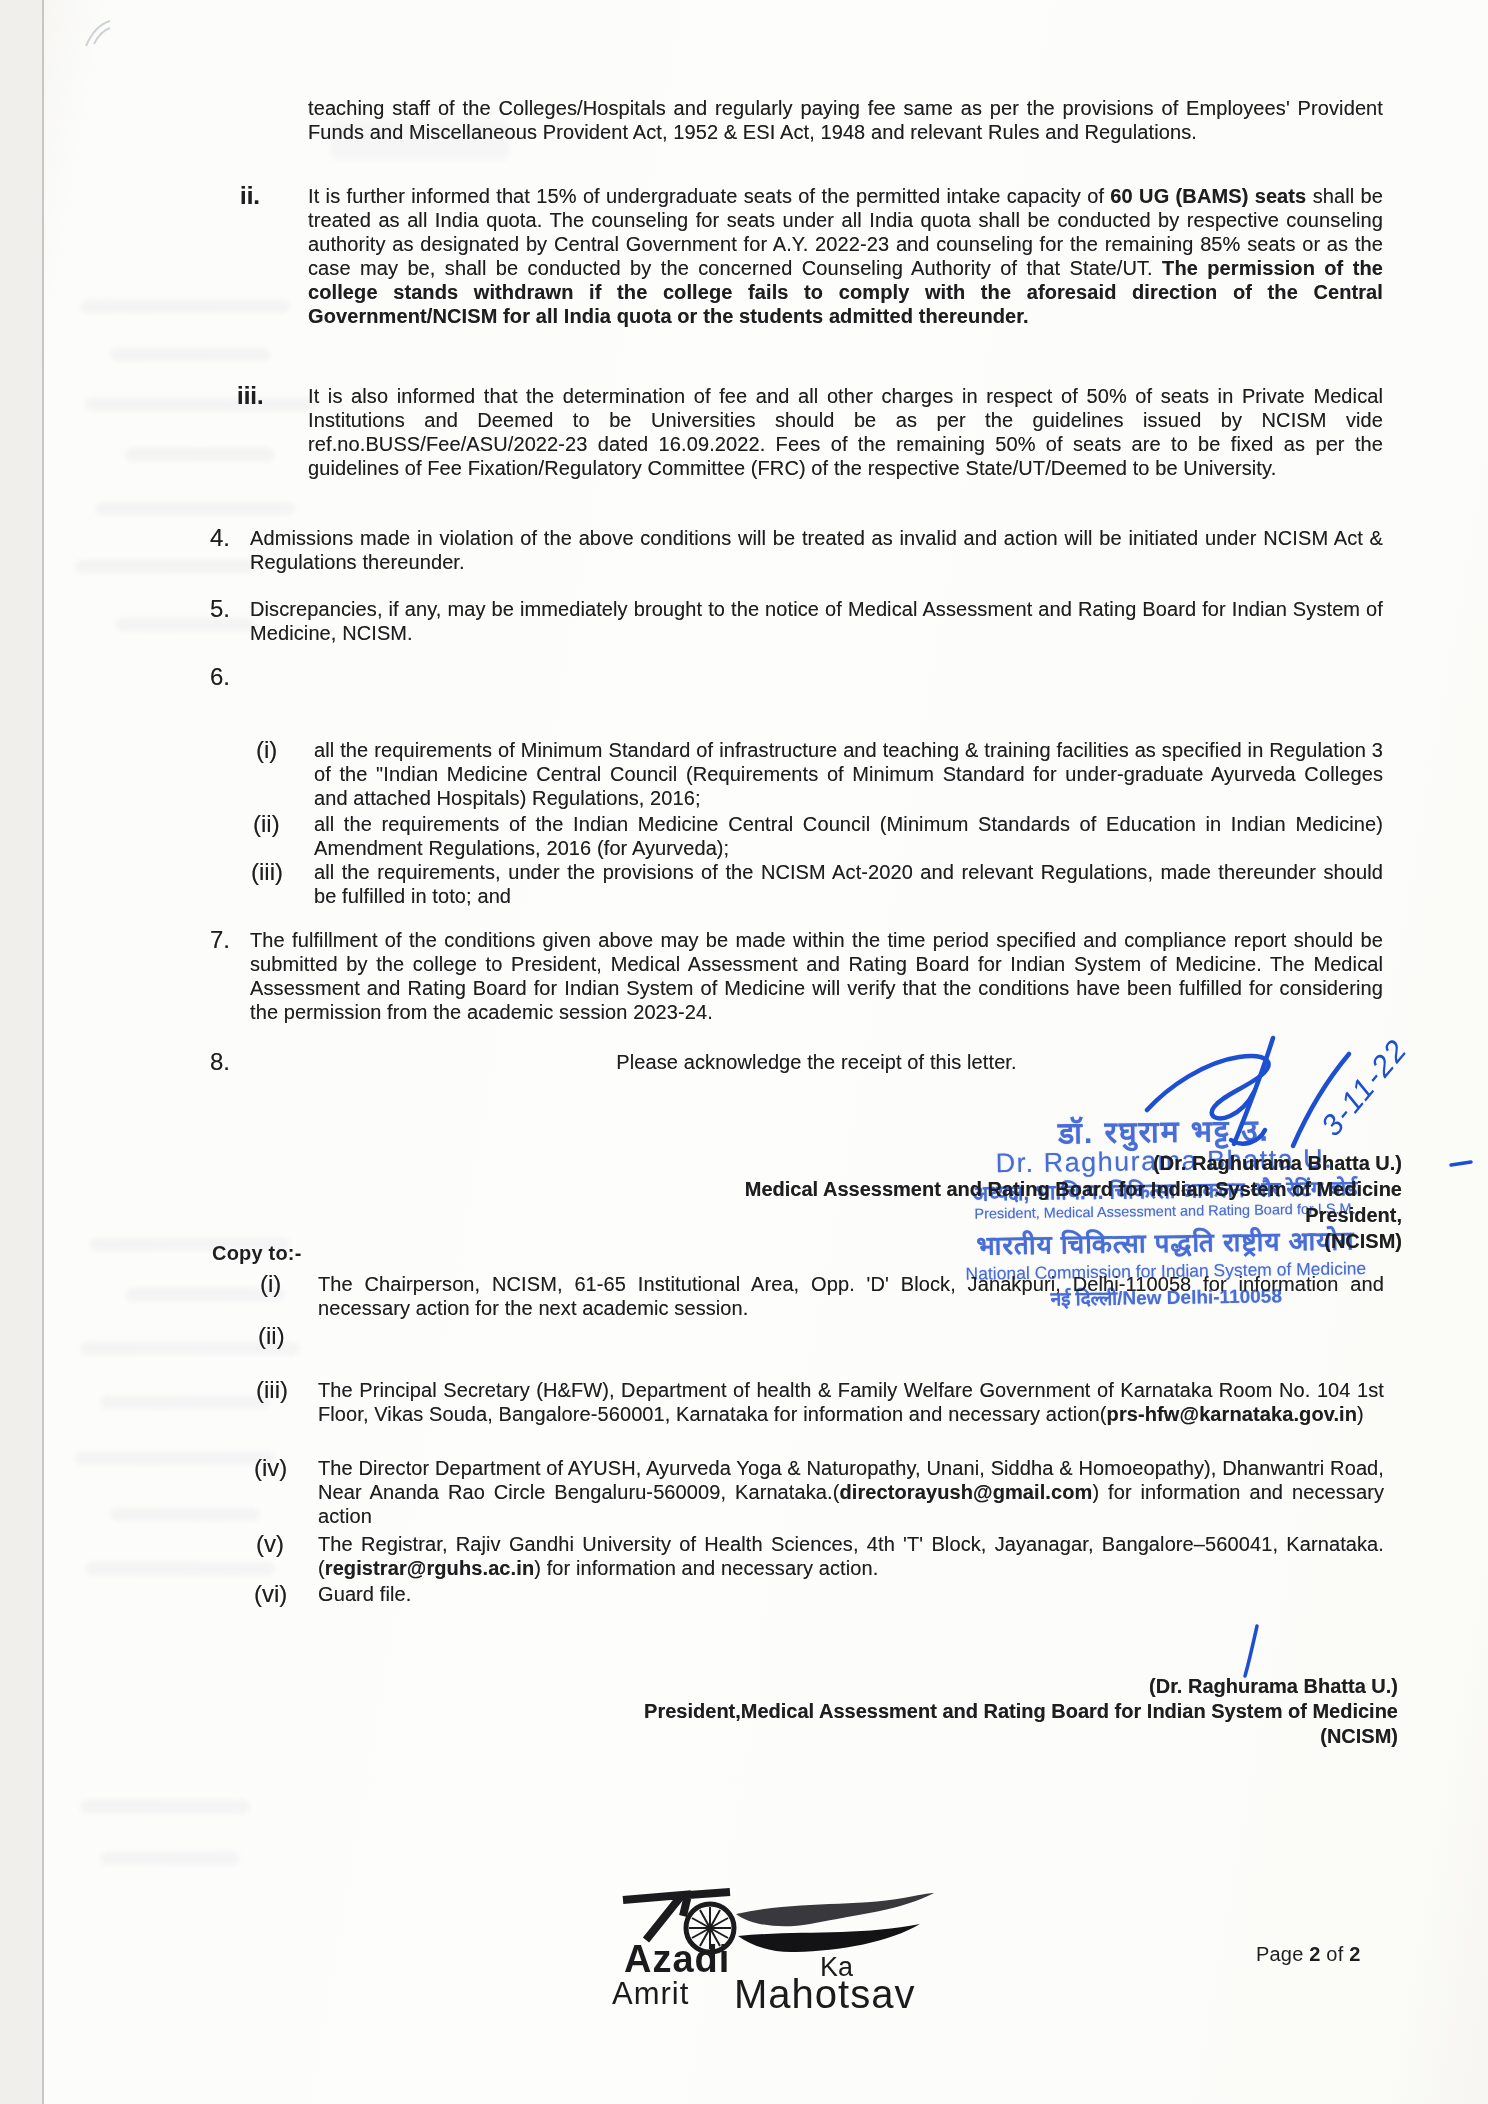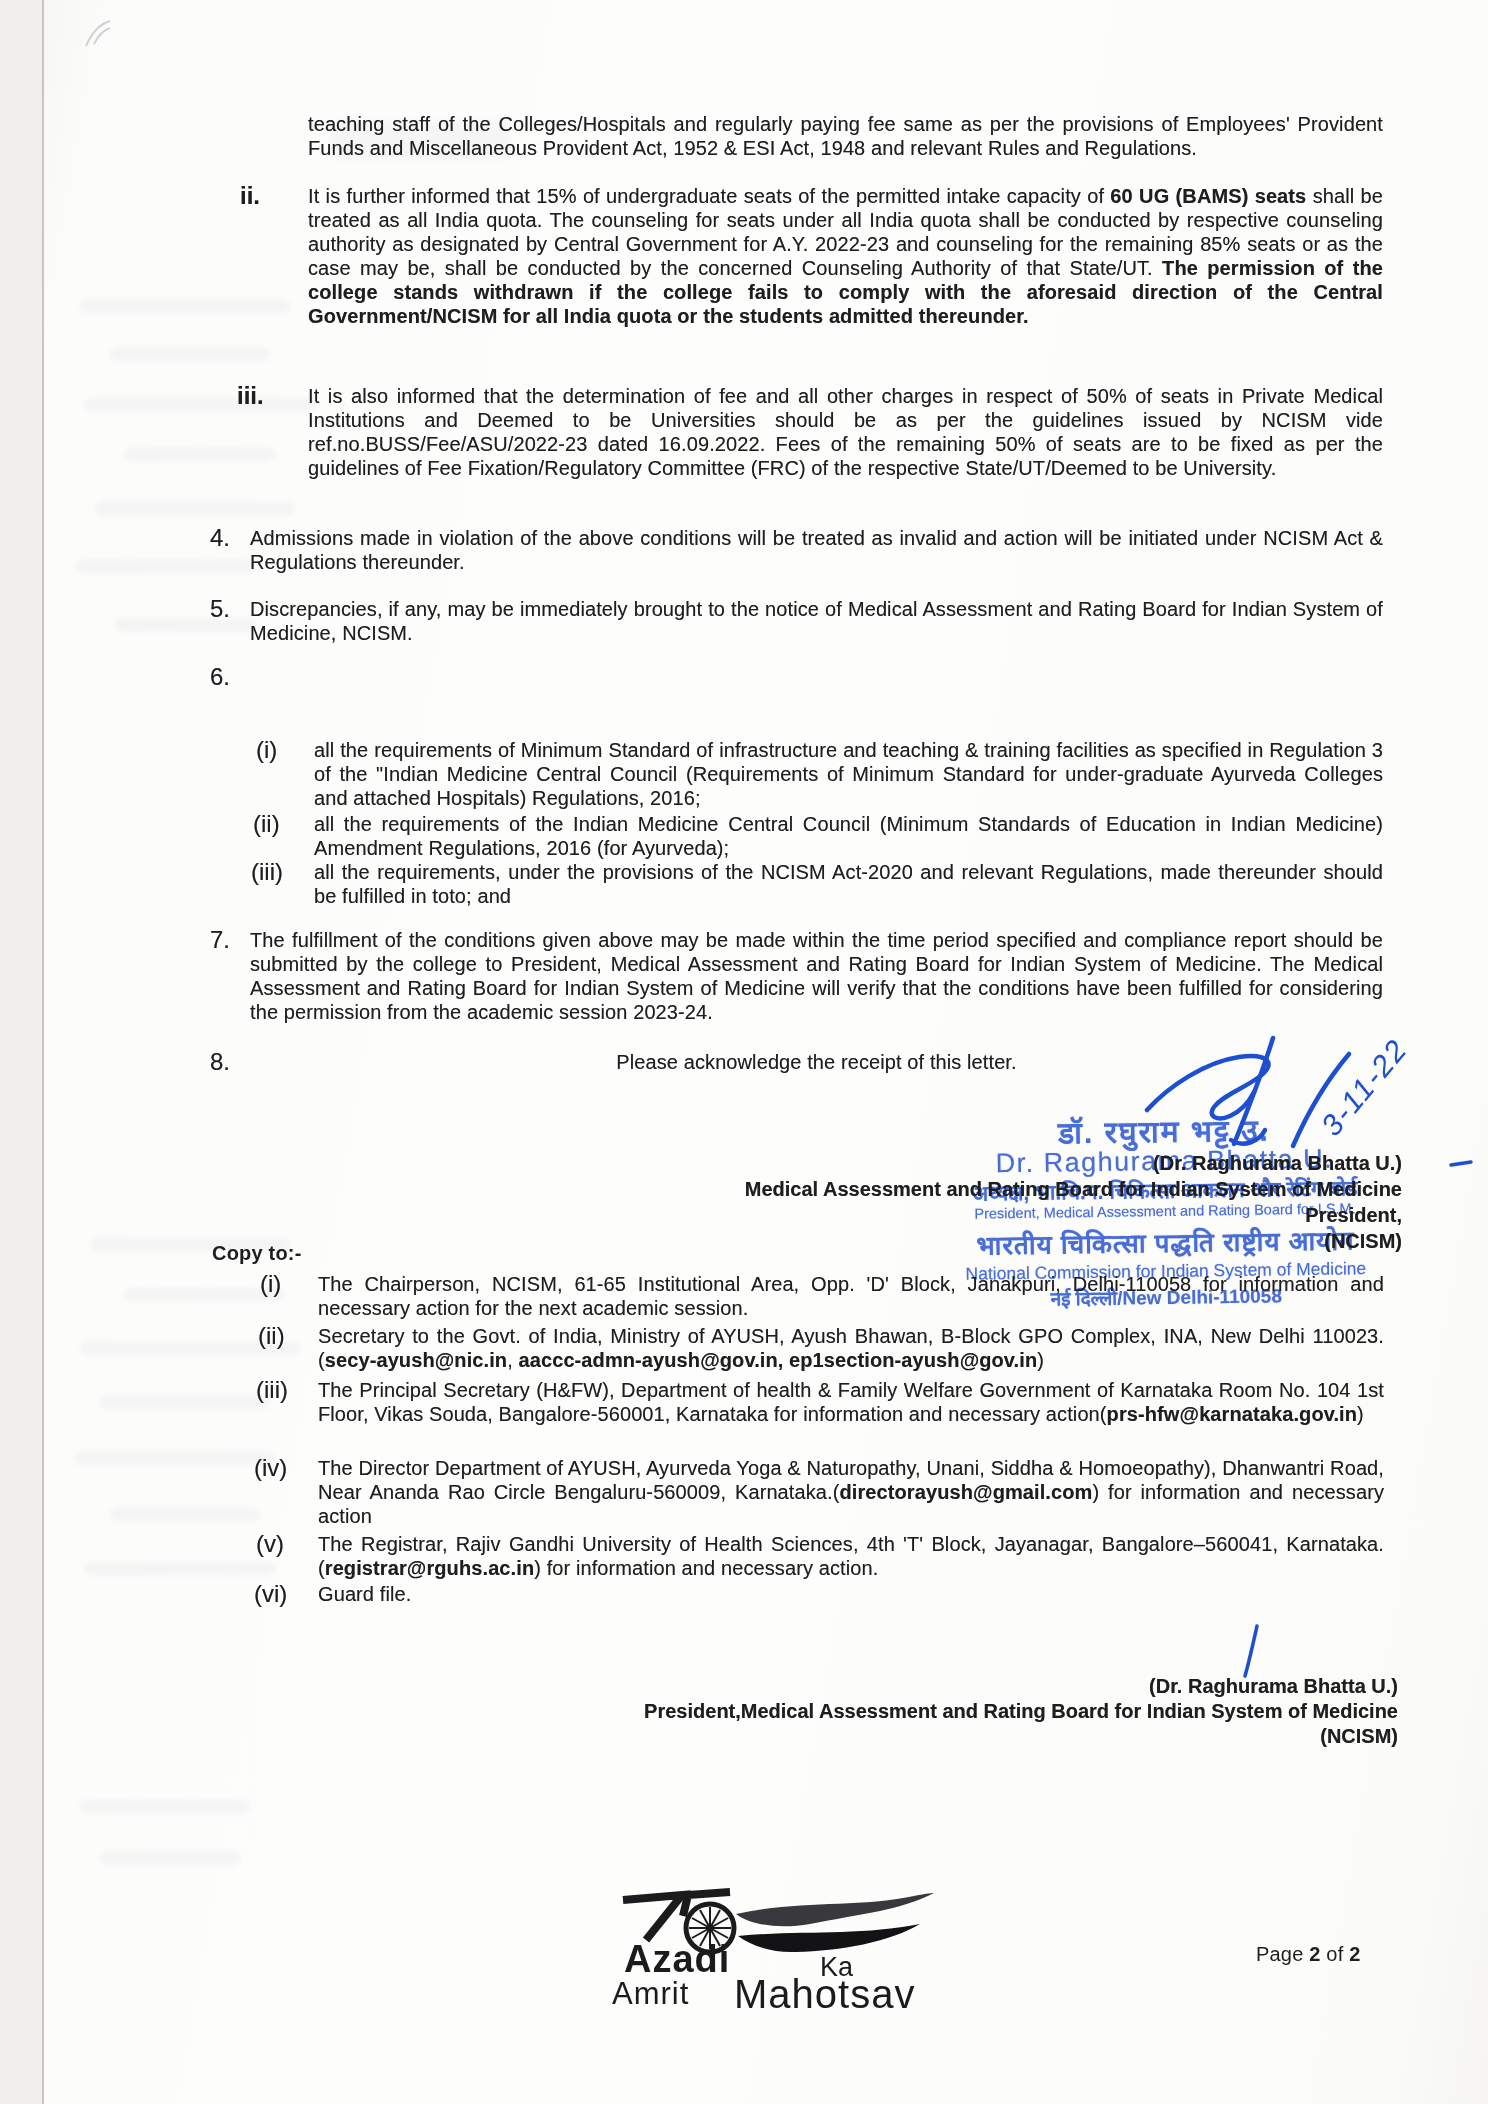--- a/index.html
+++ b/index.html
@@ -54,21 +54,21 @@
     <div class="ghost" style="left:125px;top:1288px;width:160px"></div>
     <div class="ghost" style="left:80px;top:1342px;width:220px"></div>
     <div class="ghost" style="left:100px;top:1396px;width:170px"></div>
     <div class="ghost" style="left:75px;top:1452px;width:200px"></div>
     <div class="ghost" style="left:110px;top:1508px;width:150px"></div>
     <div class="ghost" style="left:85px;top:1562px;width:190px"></div>
     <div class="ghost" style="left:80px;top:1800px;width:170px"></div>
     <div class="ghost" style="left:100px;top:1852px;width:140px"></div>
   </div>
 
-  <div class="abs txt" style="left:308px;top:112px;width:1075px"><span>teaching staff of the Colleges/Hospitals and regularly paying fee same as per the provisions of Employees' Provident Funds and Miscellaneous Provident Act, 1952 &amp; ESI Act, 1948 and relevant Rules and Regulations.</span></div>
+  <div class="abs txt" style="left:308px;top:96px;width:1075px"><span>teaching staff of the Colleges/Hospitals and regularly paying fee same as per the provisions of Employees' Provident Funds and Miscellaneous Provident Act, 1952 &amp; ESI Act, 1948 and relevant Rules and Regulations.</span></div>
 
   <div class="abs lbl b" style="left:240px;top:184px">ii.</div>
   <div class="abs txt" style="left:308px;top:184px;width:1075px"><span>It is further informed that 15% of undergraduate seats of the permitted intake capacity of </span><span class="b">60 UG (BAMS) seats</span><span> shall be treated as all India quota. The counseling for seats under all India quota shall be conducted by respective counseling authority as designated by Central Government for A.Y. 2022-23 and counseling for the remaining 85% seats or as the case may be, shall be conducted by the concerned Counseling Authority of that State/UT. </span><span class="b">The permission of the college stands withdrawn if the college fails to comply with the aforesaid direction of the Central Government/NCISM for all India quota or the students admitted thereunder.</span></div>
 
   <div class="abs lbl b" style="left:237px;top:384px">iii.</div>
   <div class="abs txt" style="left:308px;top:384px;width:1075px"><span>It is also informed that the determination of fee and all other charges in respect of 50% of seats  in Private Medical Institutions and Deemed to be Universities should be as per the guidelines issued by NCISM vide ref.no.BUSS/Fee/ASU/2022-23 dated 16.09.2022. Fees of the remaining 50% of seats are to be fixed as per the guidelines of Fee Fixation/Regulatory Committee (FRC) of the respective State/UT/Deemed to be University.</span></div>
 
   <div class="abs lbl" style="left:210px;top:526px">4.</div>
   <div class="abs txt" style="left:250px;top:526px;width:1133px"><span>Admissions made in violation of the above conditions will be treated as invalid and action will be initiated under NCISM Act &amp; Regulations thereunder.</span></div>
 
@@ -126,21 +126,20 @@
     <div>President,</div>
     <div>(NCISM)</div>
   </div>
 
   <div class="abs copyhead" style="left:212px;top:1242px;z-index:5">Copy to:-</div>
 
   <div class="abs lbl" style="left:260px;top:1272px;z-index:5">(i)</div>
   <div class="abs txt" style="left:318px;top:1272px;width:1066px;z-index:5"><span>The Chairperson, NCISM, 61-65 Institutional Area, Opp. 'D' Block, Janakpuri, Delhi-110058 for information and necessary action for the next academic session.</span></div>
 
   <div class="abs lbl" style="left:258px;top:1324px;z-index:5">(ii)</div>
-  <div class="abs txt" style="left:318px;top:1324px;width:1066px;z-index:5"><span>Secretary to the Govt. of India, Ministry of AYUSH, Ayush Bhawan, B-Block GPO Complex, INA, New Delhi 110023. (</span><span class="b">secy-ayush@nic.in</span><span>, </span><span class="b">aaccc-admn-ayush@gov.in, ep1section-ayush@gov.in</span><span>)</span></div>
 
   <div class="abs lbl" style="left:256px;top:1378px;z-index:5">(iii)</div>
   <div class="abs txt" style="left:318px;top:1378px;width:1066px;z-index:5"><span>The Principal Secretary (H&amp;FW), Department of health &amp; Family Welfare Government of Karnataka Room No. 104 1st Floor, Vikas Souda, Bangalore-560001, Karnataka for information and necessary action(</span><span class="b">prs-hfw@karnataka.gov.in</span><span>)</span></div>
 
   <div class="abs lbl" style="left:254px;top:1456px;z-index:5">(iv)</div>
   <div class="abs txt" style="left:318px;top:1456px;width:1066px;z-index:5"><span>The Director Department of AYUSH, Ayurveda Yoga &amp; Naturopathy, Unani, Siddha &amp; Homoeopathy), Dhanwantri Road, Near Ananda Rao Circle Bengaluru-560009, Karnataka.(</span><span class="b">directorayush@gmail.com</span><span>) for information and necessary action</span></div>
 
   <div class="abs lbl" style="left:256px;top:1532px;z-index:5">(v)</div>
   <div class="abs txt" style="left:318px;top:1532px;width:1066px;z-index:5"><span>The Registrar, Rajiv Gandhi University of Health Sciences, 4th 'T' Block, Jayanagar, Bangalore–560041, Karnataka. (</span><span class="b">registrar@rguhs.ac.in</span><span>) for information and necessary action.</span></div>
 

